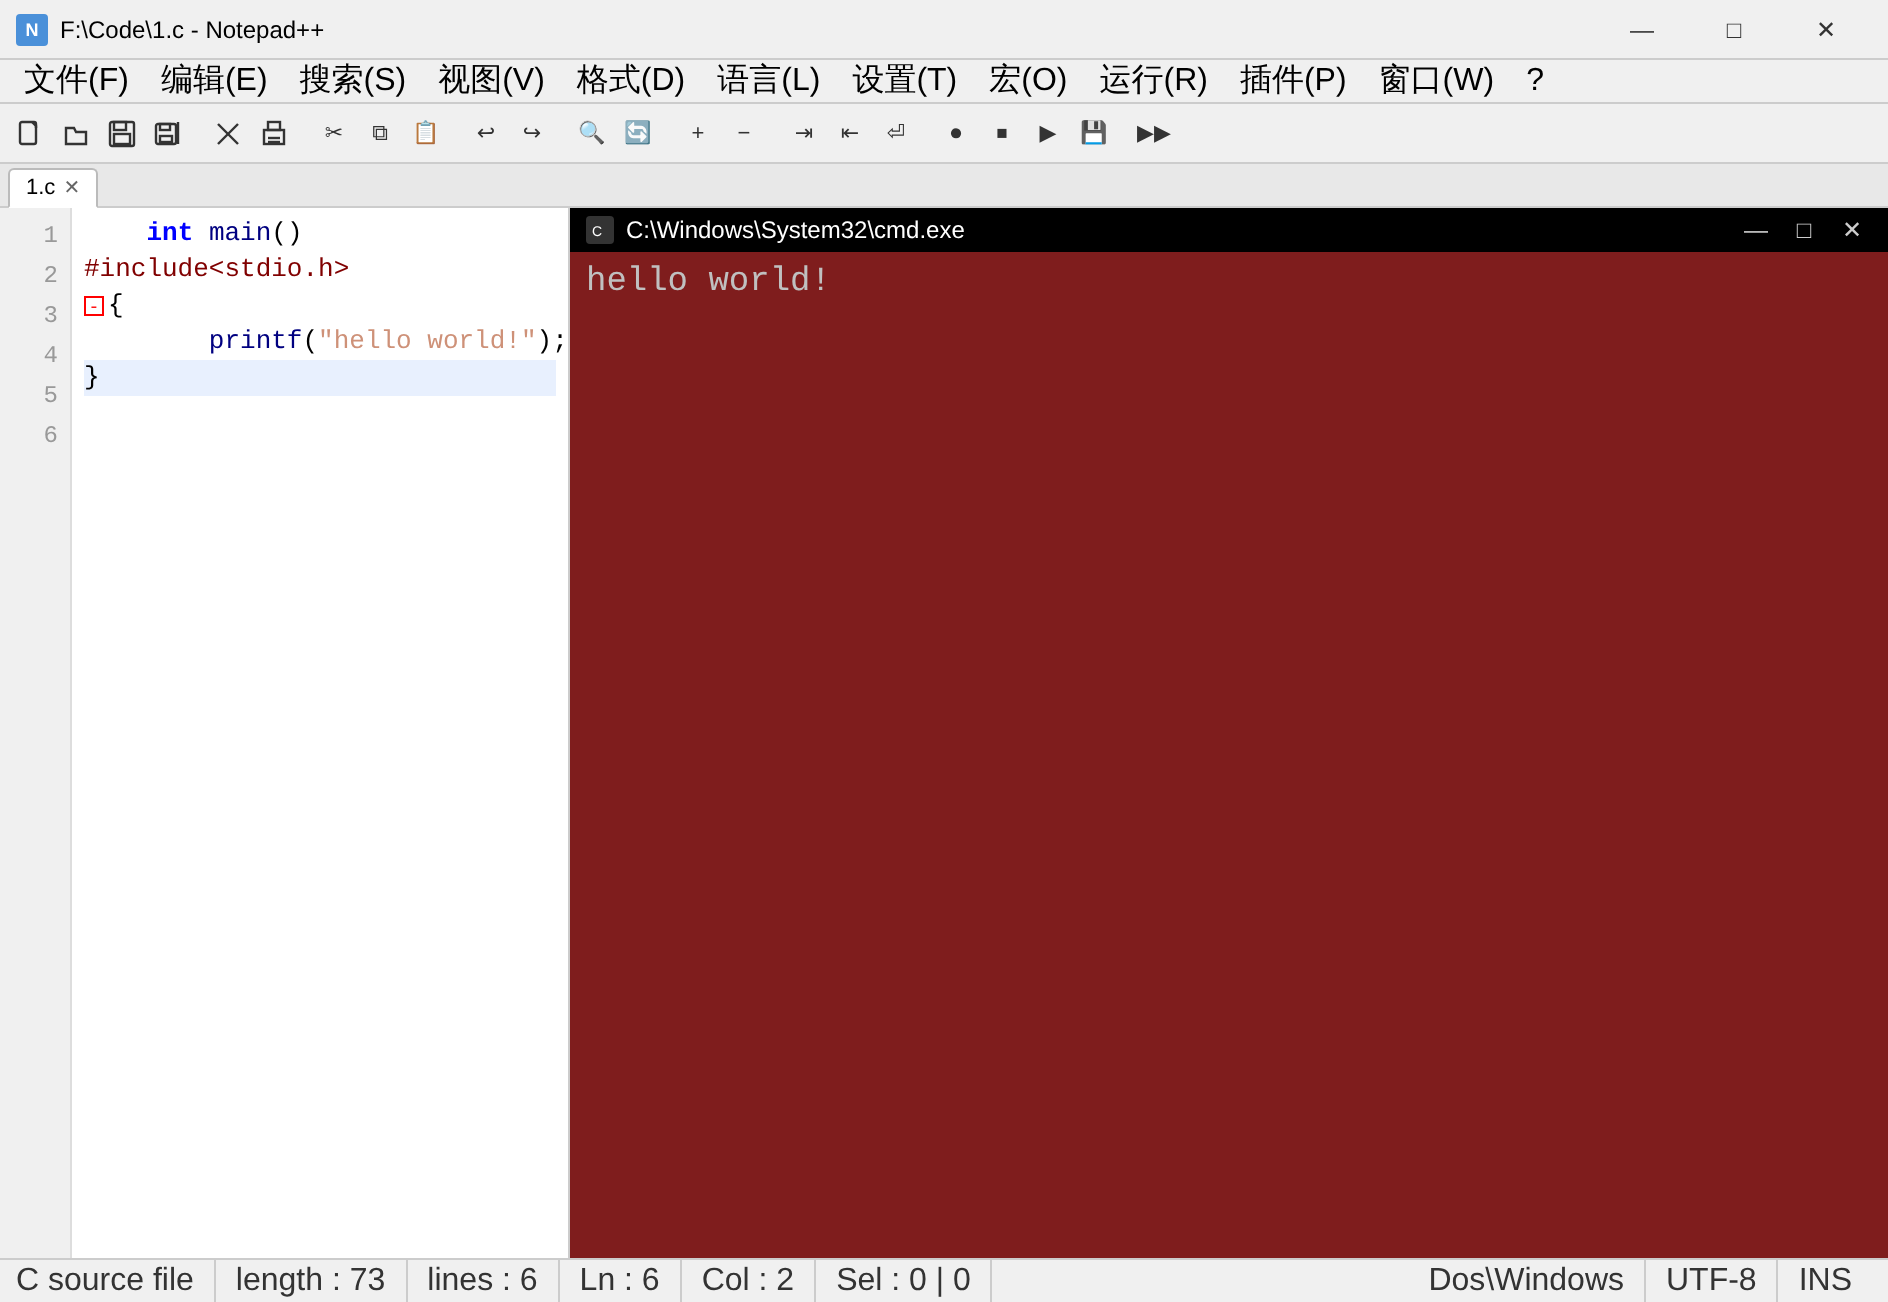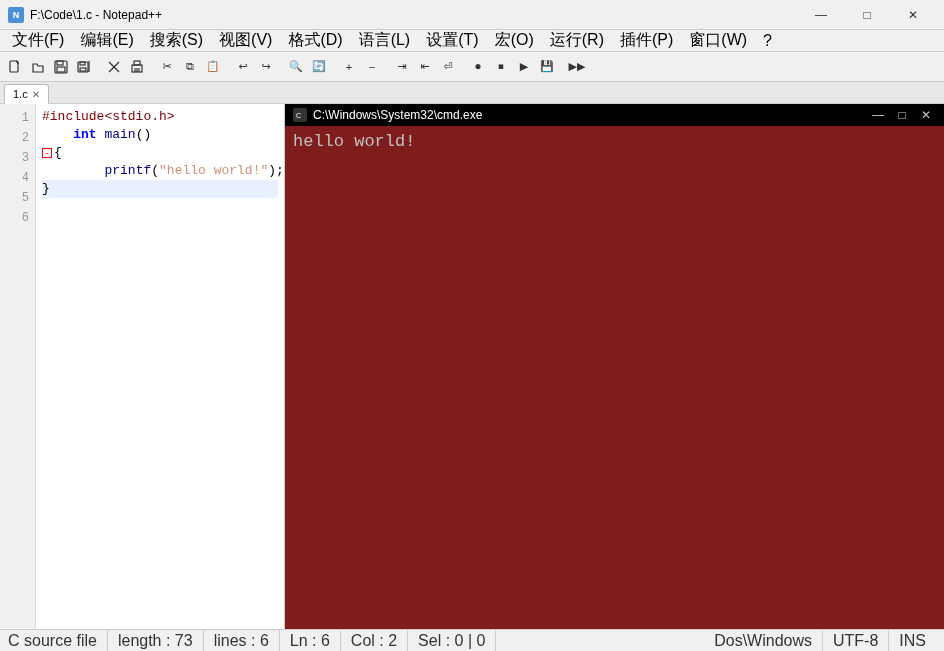--- a/index.html
+++ b/index.html
@@ -294,22 +294,22 @@
     <div id="editor-inner">
       <div id="line-numbers">
         <div class="ln">1</div>
         <div class="ln">2</div>
         <div class="ln">3</div>
         <div class="ln">4</div>
         <div class="ln">5</div>
         <div class="ln">6</div>
       </div>
       <div id="code-area">
+        <div class="code-line">    <span class="kw">int</span> <span class="fn">main</span>()</div>
         <div class="code-line"><span class="inc">#include&lt;stdio.h&gt;</span></div>
-        <div class="code-line">    <span class="kw">int</span> <span class="fn">main</span>()</div>
         <div class="code-line"><span class="fold-marker">-</span>{</div>
         <div class="code-line">        <span class="fn">printf</span>(<span class="str">"hello world!"</span>);</div>
         <div class="code-line highlighted">}</div>
       </div>
     </div>
   </div>
 
   <div id="cmd-window">
     <div id="cmd-titlebar">
       <div class="cmd-icon">

